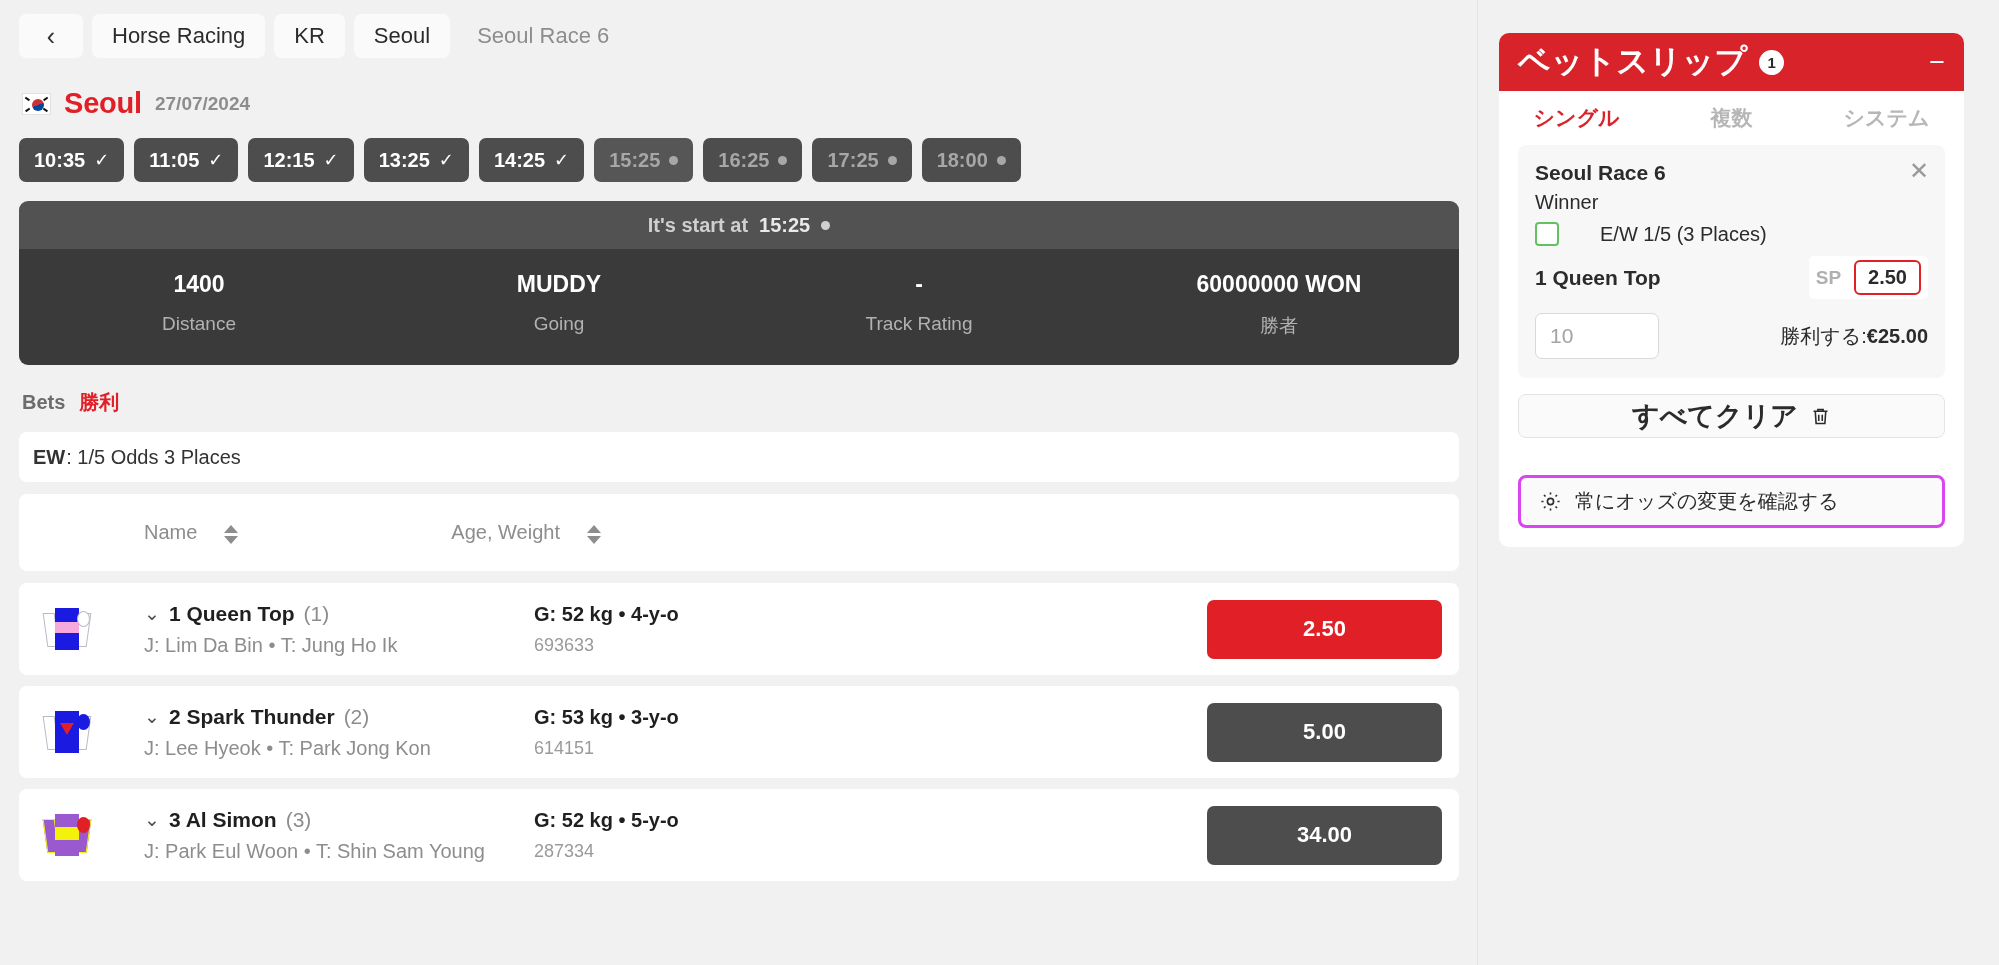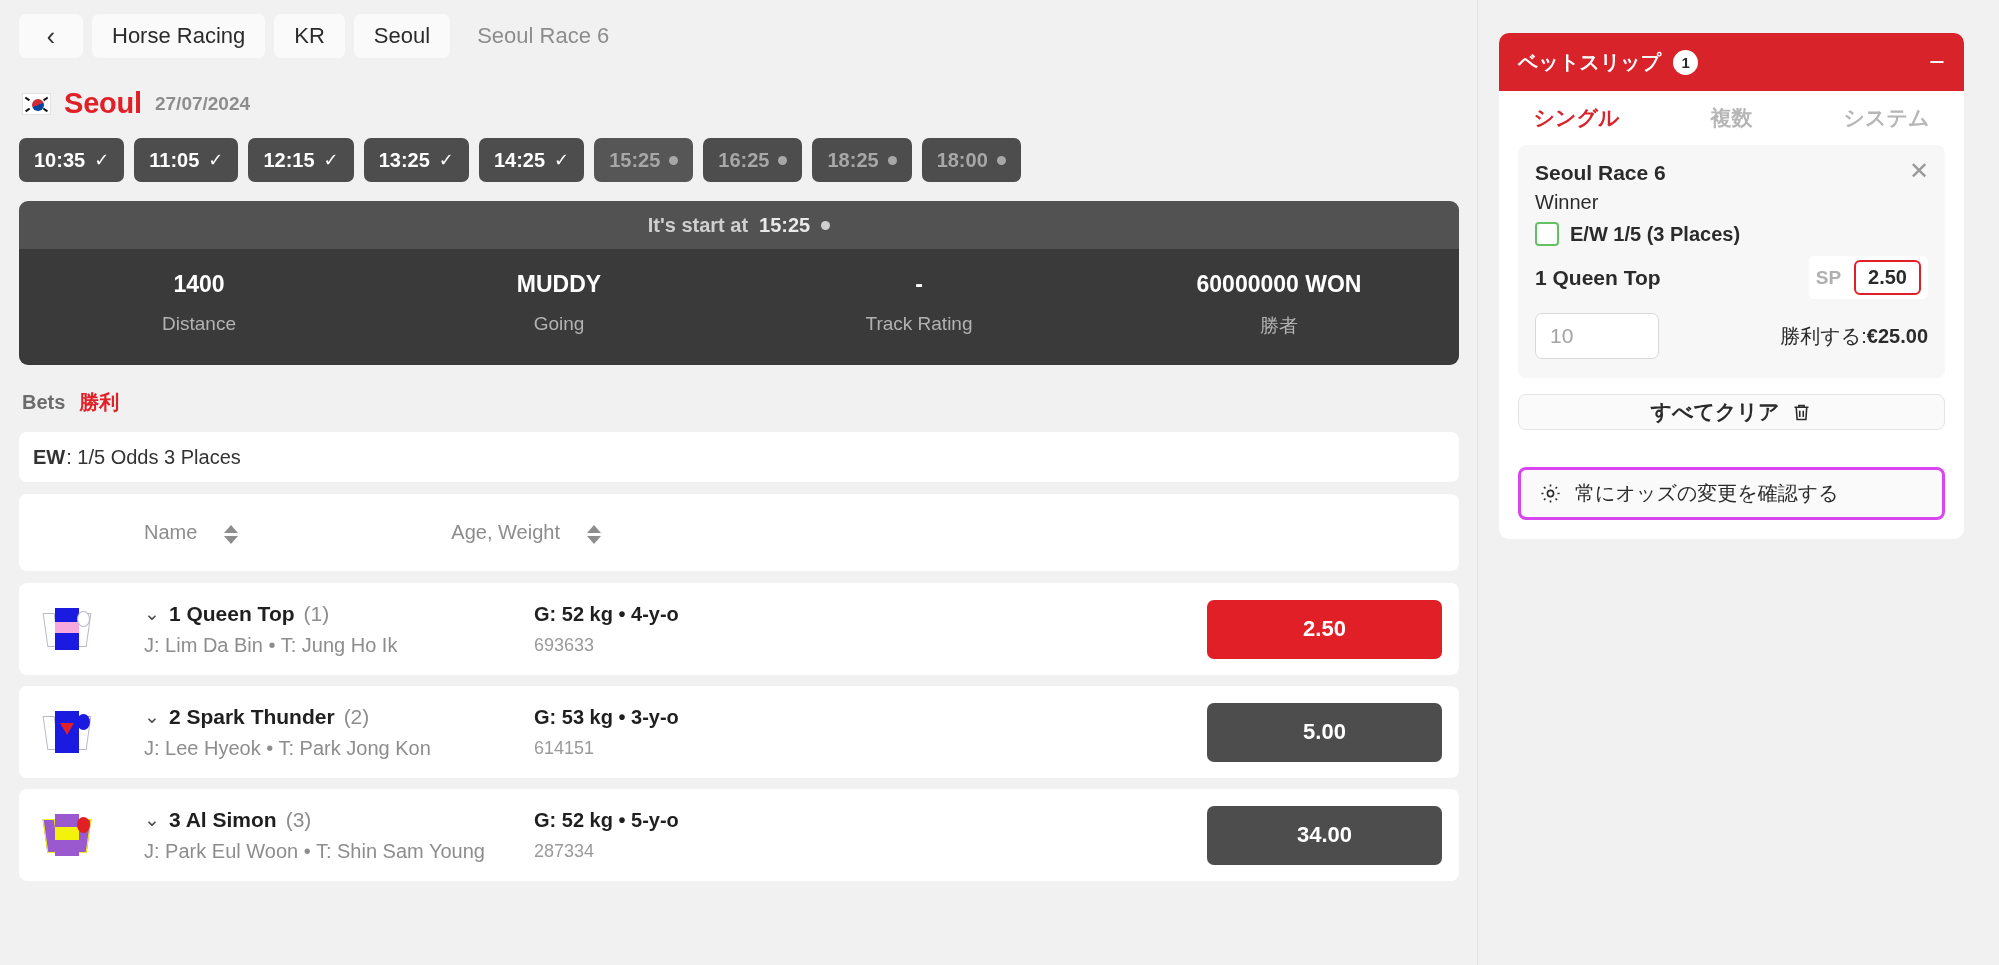--- a/index.html
+++ b/index.html
@@ -130,60 +130,60 @@
 
   .vdivider { position: absolute; right: 0; top: 0; bottom: 0; width: 1px; background: #e4e4e4; }
 
   
   .slipcol { width: 521px; padding: 33px 35px 0 21px; }
   .slip { background: #fff; border-radius: 10px; overflow: hidden; }
   .slip-head {
     background: #d8232a; color: #fff; height: 58px; display: flex; align-items: center;
     padding: 0 19px; gap: 12px;
   }
-  .slip-title { font-size: 20px; font-weight: 700; }
+  .slip-title { font-size: 32px; font-weight: 700; }
   .badge {
     background: #fff; color: #2b2b2b; width: 25px; height: 25px; border-radius: 50%;
     font-size: 15px; font-weight: 700; display: flex; align-items: center; justify-content: center;
   }
   .minus { margin-left: auto; font-size: 27px; line-height: 1; }
 
   .slip-tabs { display: flex; height: 54px; }
   .stab { flex: 1; display: flex; align-items: center; justify-content: center;
           font-size: 21px; font-weight: 700; color: #b6b6b6; position: relative; }
   .stab.on { color: #d8232a; }
 
   .slip-body { padding: 0 19px 20px; }
   .betcard { background: #f7f7f7; border-radius: 8px; padding: 16px 17px 19px; position: relative; }
   .bc-title { font-size: 21px; font-weight: 700; color: #2b2b2b; }
   .bc-close { position: absolute; right: 16px; top: 14px; font-size: 24px; color: #9a9a9a; line-height: 1; }
   .bc-market { font-size: 20px; color: #2b2b2b; margin-top: 6px; }
   .bc-ew { display: flex; align-items: center; gap: 11px; margin-top: 8px; }
   .ewbox { width: 24px; height: 24px; border: 2px solid #63c163; border-radius: 4px; background: #fff; flex: none; }
-  .bc-ew-lab { font-size: 20px; font-weight: 700; color: #2b2b2b; }
+  .bc-ew-lab { font-size: 20px; font-weight: 400; color: #2b2b2b; margin-left: 30px; }
   .bc-sel { display: flex; align-items: center; margin-top: 10px; }
   .bc-selname { font-size: 21px; font-weight: 700; color: #2b2b2b; }
   .bc-odds { margin-left: auto; display: flex; align-items: center; background: #fff;
              border-radius: 5px; padding: 4px 7px; gap: 13px; }
   .sp { color: #b0b0b0; font-size: 19px; font-weight: 600; }
   .oddval { border: 2px solid #e01f26; border-radius: 6px; padding: 4px 12px;
             font-size: 20px; font-weight: 700; color: #2b2b2b; }
   .bc-stake { display: flex; align-items: center; margin-top: 14px; }
   .stakefield {
     width: 124px; height: 46px; border: 1px solid #d8d8d8; border-radius: 7px;
     background: #fff; color: #a3a3a3; font-size: 21px; display: flex; align-items: center;
     padding: 0 14px;
   }
   .towin { margin-left: auto; font-size: 20px; color: #2b2b2b; }
   .towin b { font-weight: 700; }
 
   .clearbtn {
-    margin-top: 16px; height: 36px; border: 1px solid #e4e4e4; border-radius: 8px;
+    margin-top: 16px; height: 44px; border: 1px solid #e4e4e4; border-radius: 8px;
     background: #fafafa; display: flex; align-items: center; justify-content: center; gap: 12px;
-    font-size: 21px; font-weight: 700; color: #2b2b2b;
+    font-size: 27px; font-weight: 700; color: #2b2b2b;
   }
   .totals { margin-top: 17px; background: #f7f7f7; border-radius: 8px; padding: 8px 17px 17px; }
   .trow { display: flex; align-items: center; height: 45px; font-size: 20px; }
   .trow .k { color: #8d8d8d; }
   .trow .v { margin-left: auto; font-weight: 700; color: #2b2b2b; }
   .trow.sep { border-top: 1px solid #e4e4e4; }
   .actions { display: flex; gap: 13px; margin-top: 6px; }
   .bookmark {
     width: 62px; height: 62px; border: 1px solid #e0e0e0; border-radius: 8px; background: #fff;
     display: flex; align-items: center; justify-content: center;
@@ -249,21 +249,21 @@
       </div>
       <div class="timebtn dim live">
         <span>15:25</span>
         <span class="dot"></span>
       </div>
       <div class="timebtn dim">
         <span>16:25</span>
         <span class="dot"></span>
       </div>
       <div class="timebtn dim">
-        <span>18:25</span>
+        <span>17:25</span>
         <span class="dot"></span>
       </div>
       <div class="timebtn dim">
         <span>18:00</span>
         <span class="dot"></span>
       </div>
     </div>
 
     <div class="racepanel">
       <div class="race-top">

